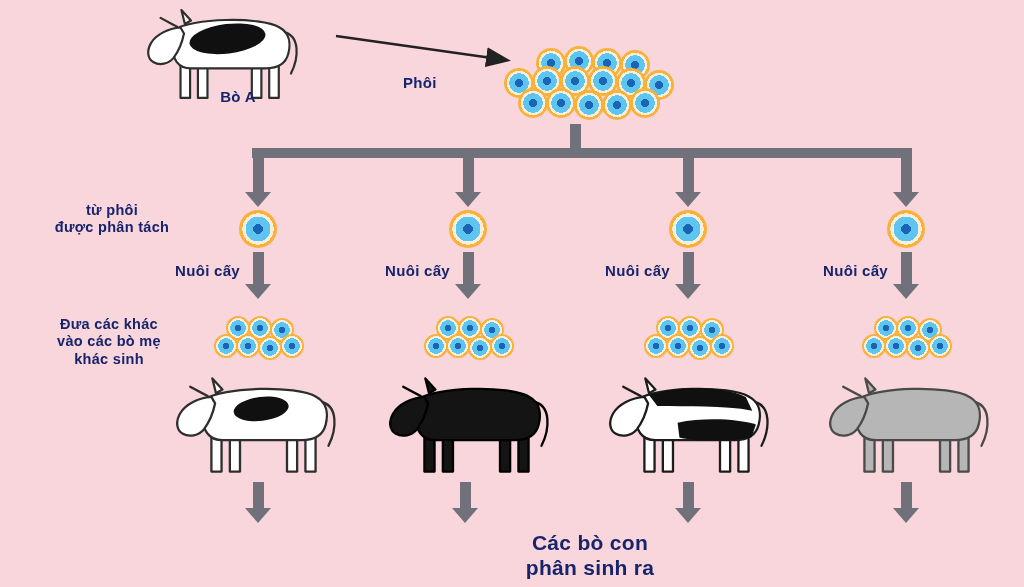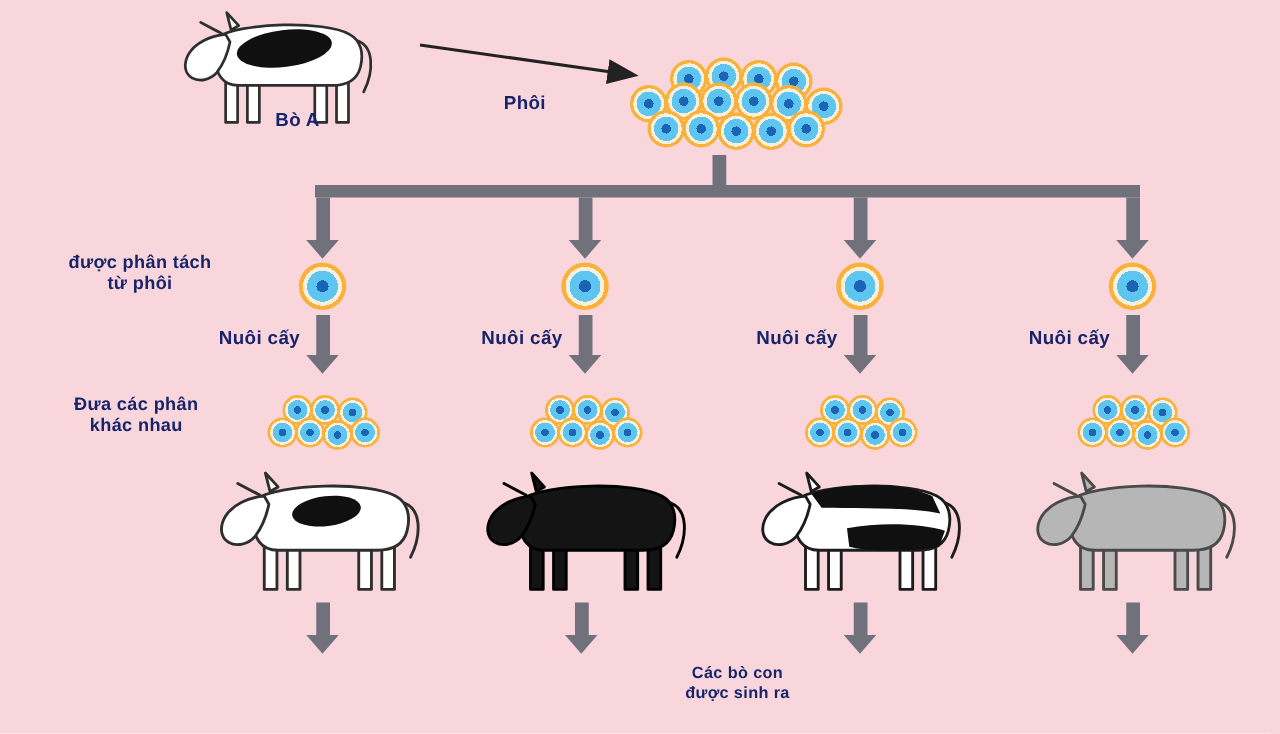--- a/index.html
+++ b/index.html
@@ -101,22 +101,22 @@
   <div class="varrow" style="left:675px;top:158px">
       <span class="stem" style="height:34px"></span>
       <span class="head"></span>
     </div>
   <div class="varrow" style="left:893px;top:158px">
       <span class="stem" style="height:34px"></span>
       <span class="head"></span>
     </div>
 
   <div class="lbl lblc" style="left:28px;top:202px;width:168px">
+    <div>từ phôi</div>
     <div>được phân tách</div>
-    <div>từ phôi</div>
   </div>
 
   <div class="cell single" style="left:239px;top:210px"></div>
   <div class="cell single" style="left:449px;top:210px"></div>
   <div class="cell single" style="left:669px;top:210px"></div>
   <div class="cell single" style="left:887px;top:210px"></div>
 
   <div class="lbl lblr" style="left:145px;top:262px;width:95px">Nuôi cấy</div>
   <div class="lbl lblr" style="left:355px;top:262px;width:95px">Nuôi cấy</div>
   <div class="lbl lblr" style="left:575px;top:262px;width:95px">Nuôi cấy</div>
@@ -133,22 +133,23 @@
   <div class="varrow" style="left:675px;top:252px">
       <span class="stem" style="height:32px"></span>
       <span class="head"></span>
     </div>
   <div class="varrow" style="left:893px;top:252px">
       <span class="stem" style="height:32px"></span>
       <span class="head"></span>
     </div>
 
   <div class="lbl lblc" style="left:24px;top:316px;width:170px">
-    <div>Đưa các phân</div>
-    <div>khác nhau</div>
+    <div>Đưa các khác</div>
+    <div>vào các bò mẹ</div>
+    <div>khác sinh</div>
   </div>
 
   <div class="cluster" style="left:212px;top:316px;width:92px;height:46px">
       <div class="cell" style="position: absolute; left: 14px; top: 0px; width: 24px; height: 24px;"></div>
       <div class="cell" style="position: absolute; left: 36px; top: 0px; width: 24px; height: 24px;"></div>
       <div class="cell" style="position: absolute; left: 58px; top: 2px; width: 24px; height: 24px;"></div>
       <div class="cell" style="position: absolute; left: 2px; top: 18px; width: 24px; height: 24px;"></div>
       <div class="cell" style="position: absolute; left: 24px; top: 18px; width: 24px; height: 24px;"></div>
       <div class="cell" style="position: absolute; left: 46px; top: 20px; width: 24px; height: 24px;"></div>
       <div class="cell" style="position: absolute; left: 68px; top: 18px; width: 24px; height: 24px;"></div>
@@ -249,18 +250,18 @@
     </div>
   <div class="varrow" style="left:675px;top:482px">
       <span class="stem" style="height:26px"></span>
       <span class="head"></span>
     </div>
   <div class="varrow" style="left:893px;top:482px">
       <span class="stem" style="height:26px"></span>
       <span class="head"></span>
     </div>
 
-  <div class="lbl lblc" style="left:470px;top:530px;width:240px;font-size:13px">
+  <div class="lbl lblc" style="left:470px;top:530px;width:240px;font-size:21px">
     <div>Các bò con</div>
-    <div>được sinh ra</div>
+    <div>phân sinh ra</div>
   </div>
 
 </div>
 
 </body></html>

